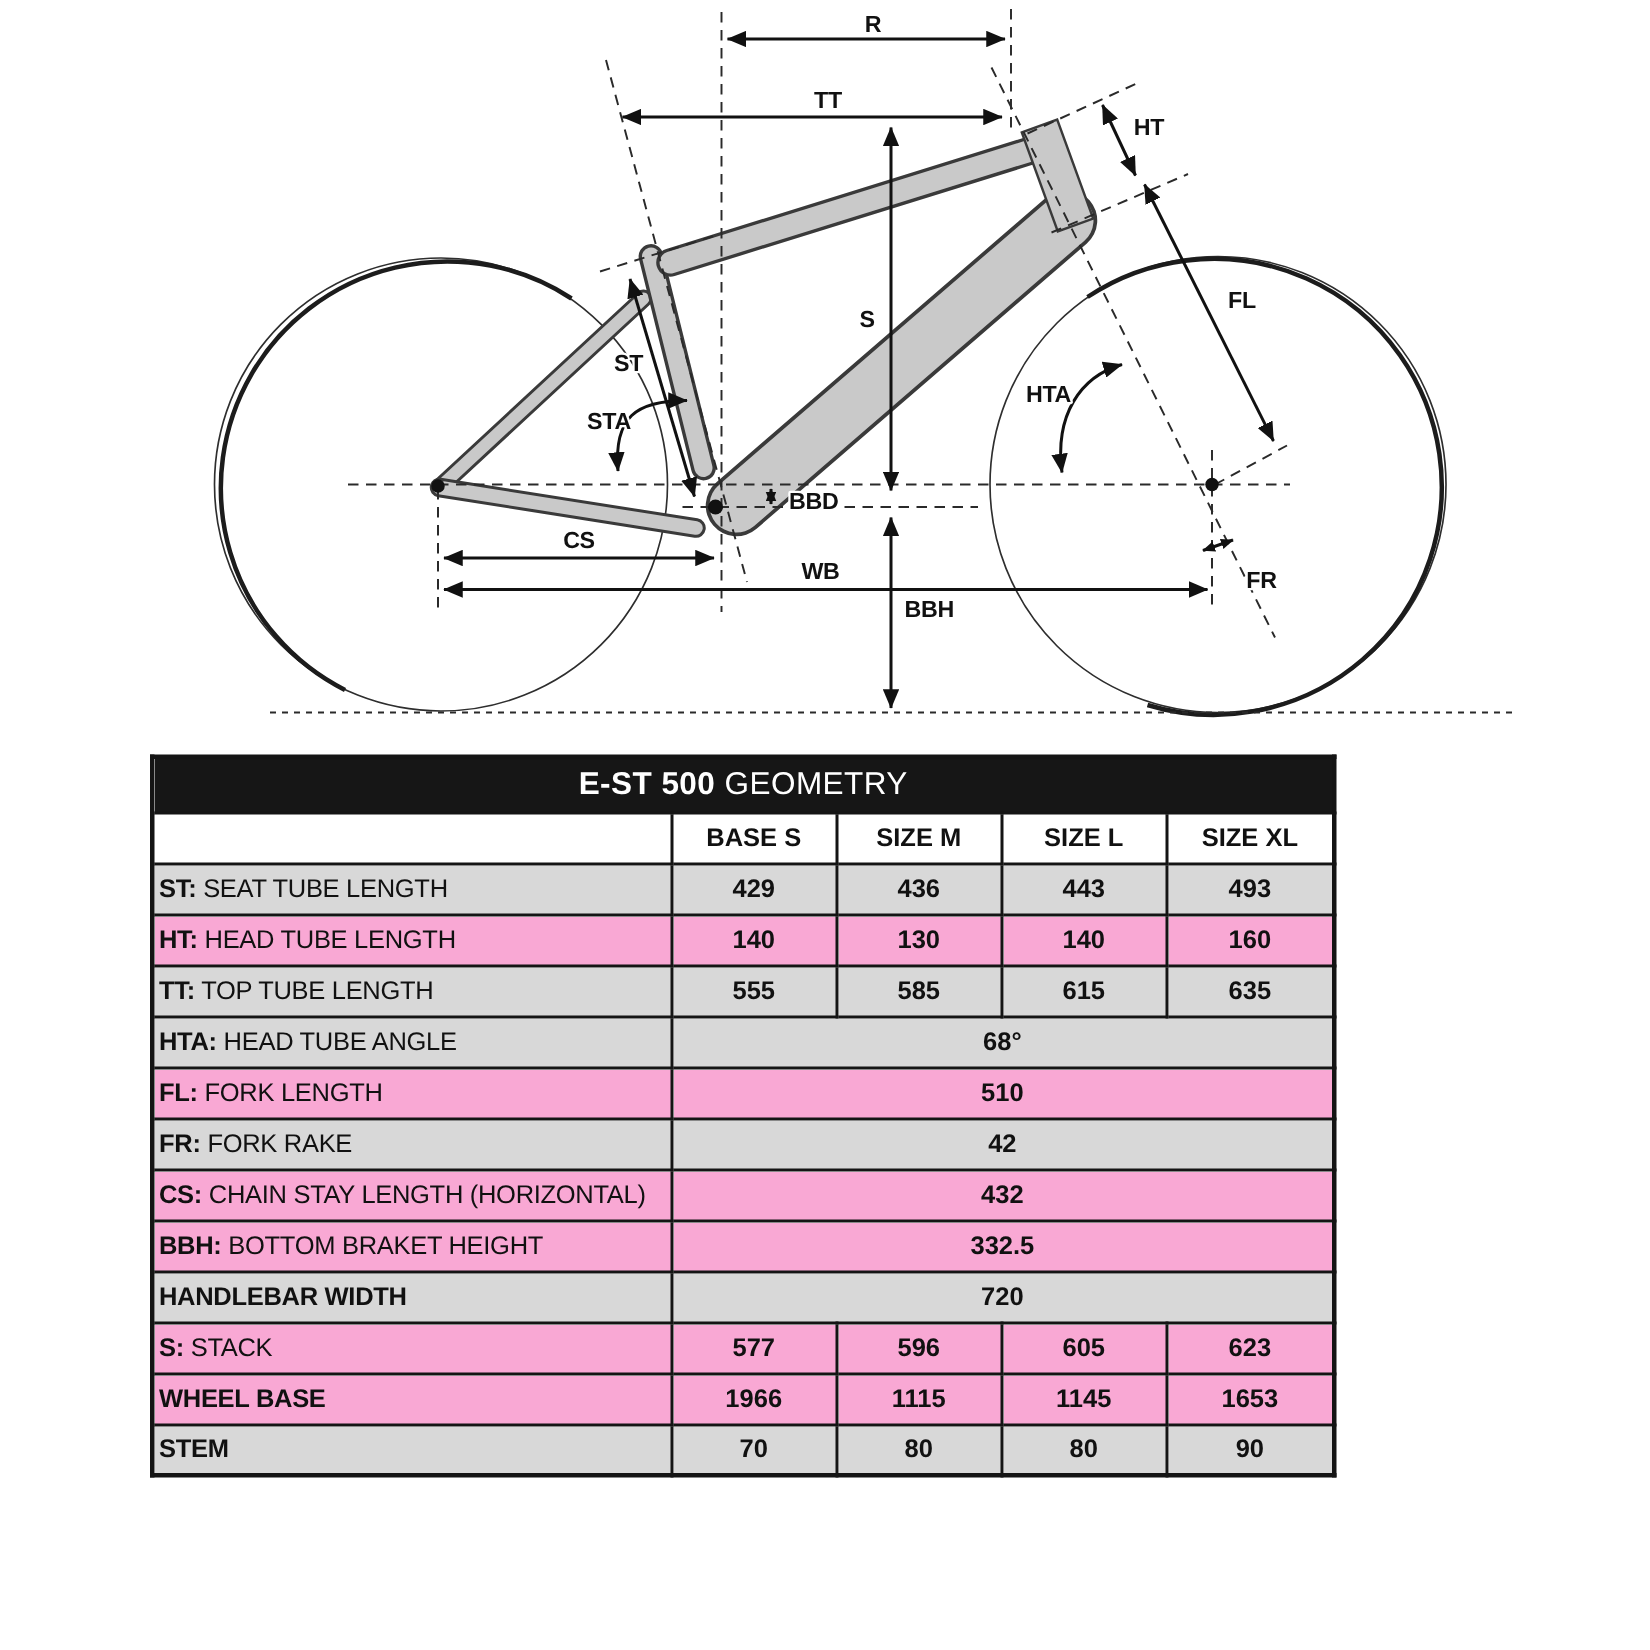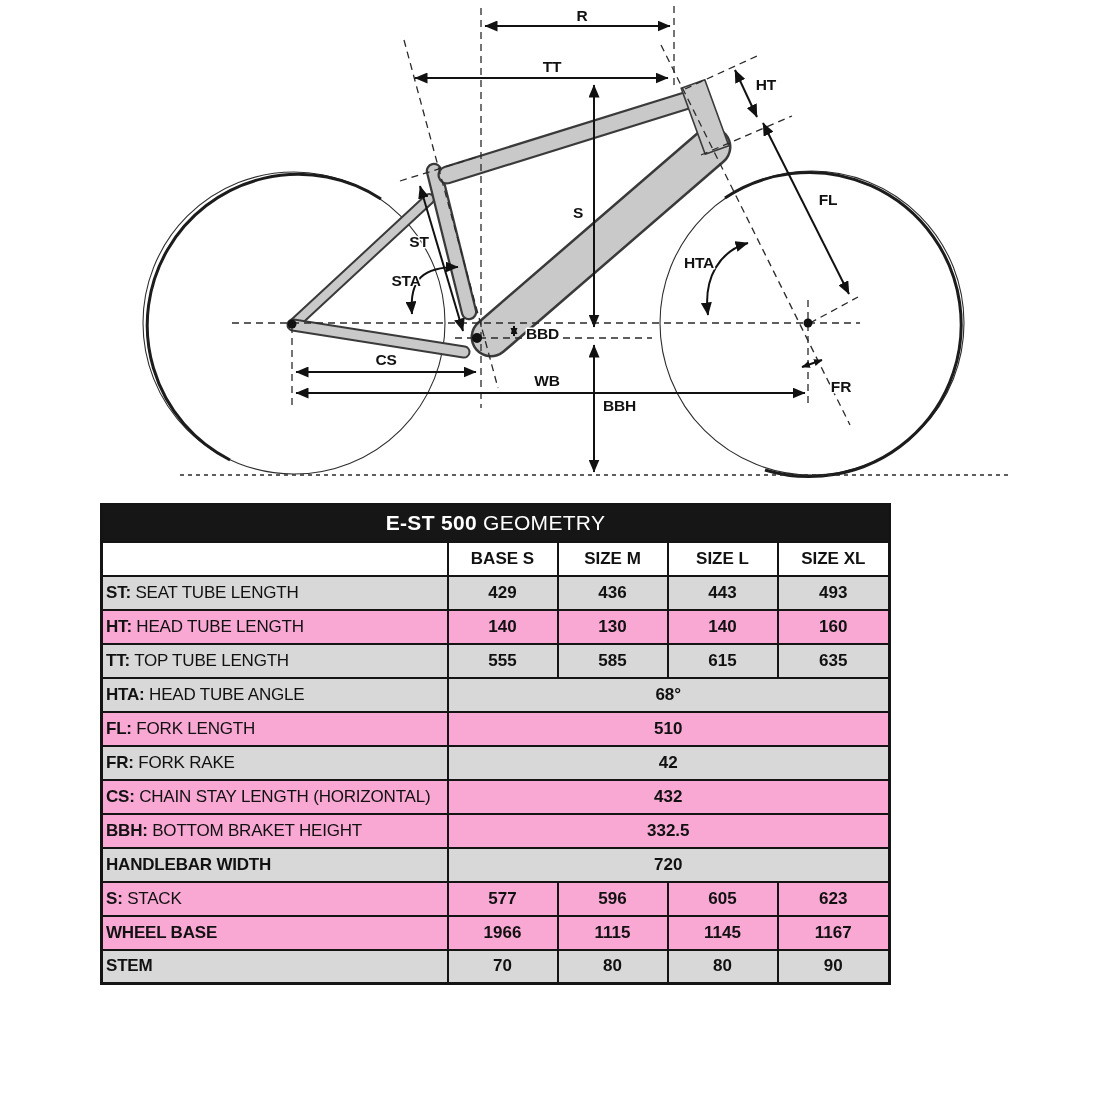--- a/index.html
+++ b/index.html
@@ -218,21 +218,21 @@
         <td class="val">577</td>
         <td class="val">596</td>
         <td class="val">605</td>
         <td class="val">623</td>
       </tr>
       <tr>
         <td class="lbl allbold">WHEEL BASE</td>
         <td class="val">1966</td>
         <td class="val">1115</td>
         <td class="val">1145</td>
-        <td class="val">1167</td>
+        <td class="val">1653</td>
       </tr>
       <tr class="alt">
         <td class="lbl allbold">STEM</td>
         <td class="val">70</td>
         <td class="val">80</td>
         <td class="val">80</td>
         <td class="val">90</td>
       </tr>
     </tbody>
 </table>

